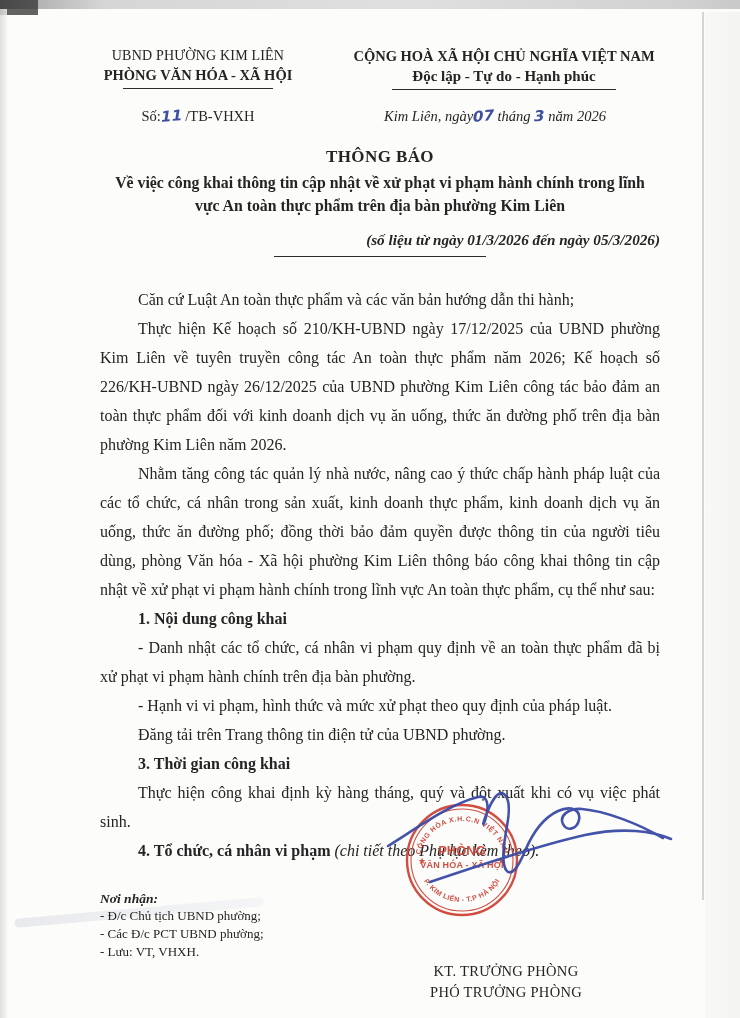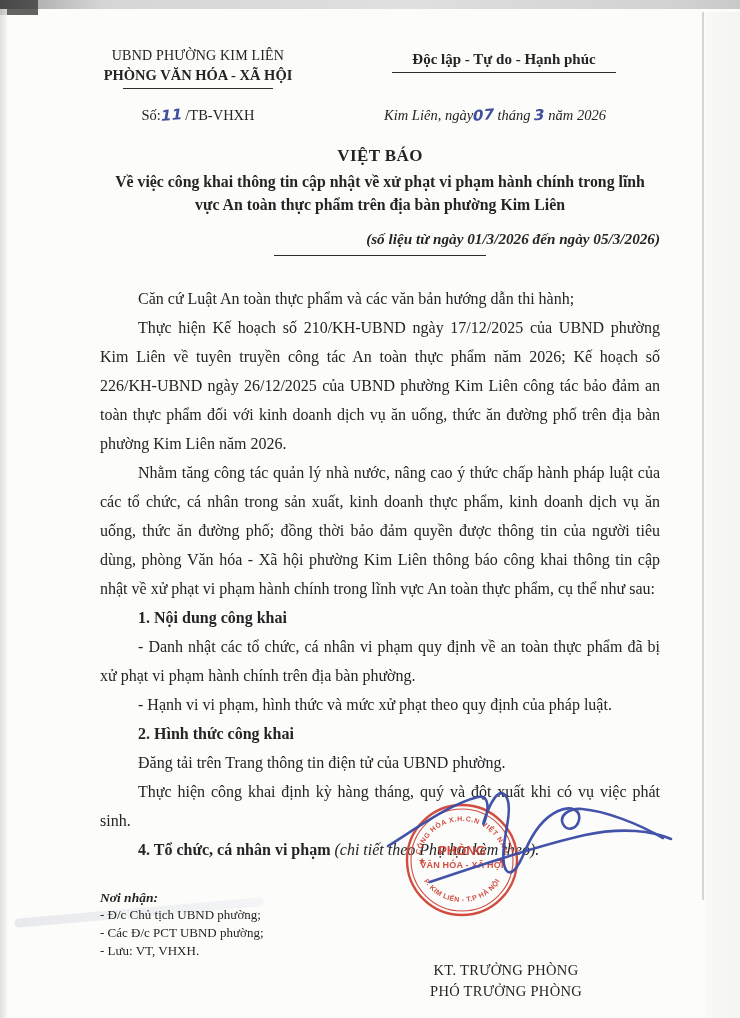--- a/index.html
+++ b/index.html
@@ -78,57 +78,58 @@
 
   <div class="doc">
 
     <div class="hdr">
       <div class="hdr-left">
         <div class="org-parent">UBND PHƯỜNG KIM LIÊN</div>
         <div class="org-unit">PHÒNG VĂN HÓA - XÃ HỘI</div>
         <div class="rule rule-left"></div>
       </div>
       <div class="hdr-right">
+        <div class="nat1">CỘNG HOÀ XÃ HỘI CHỦ NGHĨA VIỆT NAM</div>
         <div class="nat2">Độc lập - Tự do - Hạnh phúc</div>
         <div class="rule rule-right"></div>
       </div>
     </div>
 
     <div class="numdate">
       <div class="doc-no">
         <span>Số:</span><span class="hand">11</span>&nbsp;<span>/TB-VHXH</span>
       </div>
       <div class="place-date">
         <span>Kim Liên, ngày</span><span class="hand">07</span>
         <span>tháng</span>
         <span class="hand">3</span>
         <span>năm 2026</span>
       </div>
     </div>
 
     <div class="title-block">
-      <div class="doc-type">VIỆT BÁO</div>
+      <div class="doc-type">THÔNG BÁO</div>
       <div class="subject">Về việc công khai thông tin cập nhật về xử phạt vi phạm hành chính trong lĩnh</div>
       <div class="subject" style="margin-top:0;">vực An toàn thực phẩm trên địa bàn phường Kim Liên</div>
       <div class="period">(số liệu từ ngày 01/3/2026 đến ngày 05/3/2026)</div>
       <div class="title-rule"></div>
     </div>
 
     <div class="body-text">
       <p class="para">Căn cứ Luật An toàn thực phẩm và các văn bản hướng dẫn thi hành;</p>
       <p class="para">Thực hiện Kế hoạch số 210/KH-UBND ngày 17/12/2025 của UBND phường Kim Liên về tuyên truyền công tác An toàn thực phẩm năm 2026; Kế hoạch số 226/KH-UBND ngày 26/12/2025 của UBND phường Kim Liên công tác bảo đảm an toàn thực phẩm đối với kinh doanh dịch vụ ăn uống, thức ăn đường phố trên địa bàn phường Kim Liên năm 2026.</p>
       <p class="para">Nhằm tăng công tác quản lý nhà nước, nâng cao ý thức chấp hành pháp luật của các tổ chức, cá nhân trong sản xuất, kinh doanh thực phẩm, kinh doanh dịch vụ ăn uống, thức ăn đường phố; đồng thời bảo đảm quyền được thông tin của người tiêu dùng, phòng Văn hóa - Xã hội phường Kim Liên thông báo công khai thông tin cập nhật về xử phạt vi phạm hành chính trong lĩnh vực An toàn thực phẩm, cụ thể như sau:</p>
 
       <p class="sec-h">1. Nội dung công khai</p>
       <p class="para">- Danh nhật các tổ chức, cá nhân vi phạm quy định về an toàn thực phẩm đã bị xử phạt vi phạm hành chính trên địa bàn phường.</p>
       <p class="para">- Hạnh vi vi phạm, hình thức và mức xử phạt theo quy định của pháp luật.</p>
 
-      <p class="sec-h">2. Hình thức công khai</p>
       <p class="para">Đăng tải trên Trang thông tin điện tử của UBND phường.</p>
 
+      <p class="sec-h">3. Thời gian công khai</p>
       <p class="para">Thực hiện công khai định kỳ hàng tháng, quý và đột xuất khi có vụ việc phát sinh.</p>
 
       <p class="sec-h"><span>4. Tổ chức, cá nhân vi phạm</span> <span class="note-it">(chi tiết theo Phụ lục kèm theo).</span></p>
     </div>
 
     <div class="footer">
       <div class="recipients">
         <div class="recip-label">Nơi nhận:</div>
         <div class="recip-item">- Đ/c Chủ tịch UBND phường;</div>
         <div class="recip-item">- Các Đ/c PCT UBND phường;</div>

